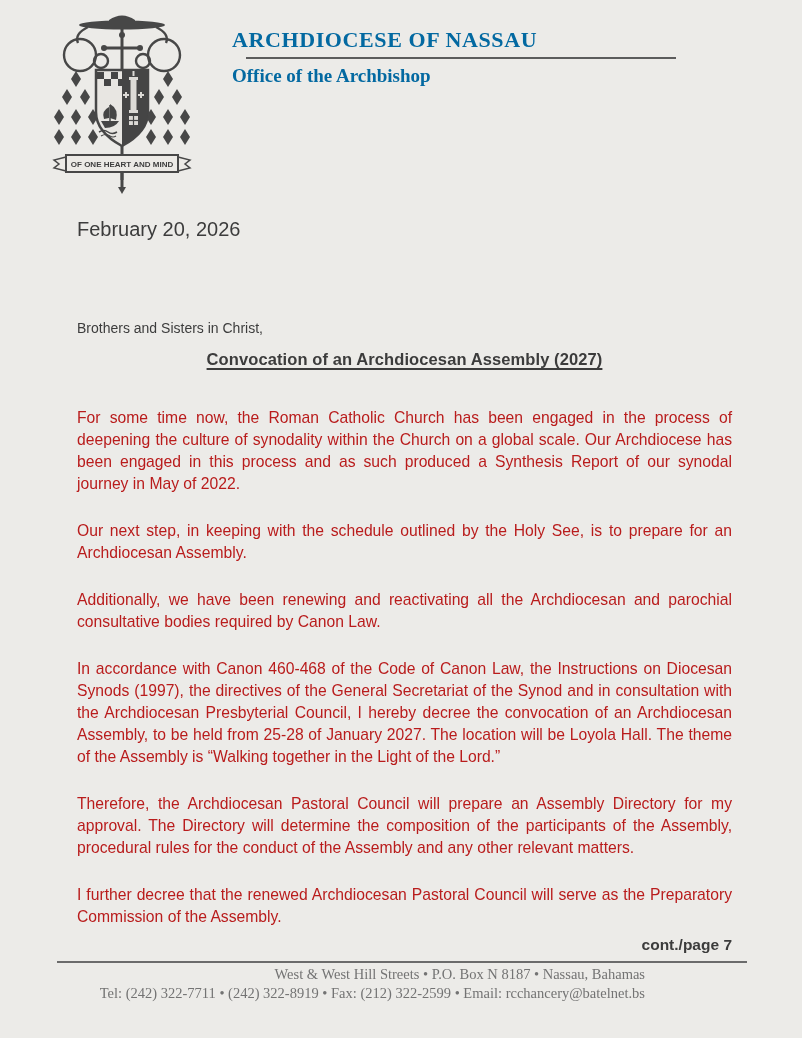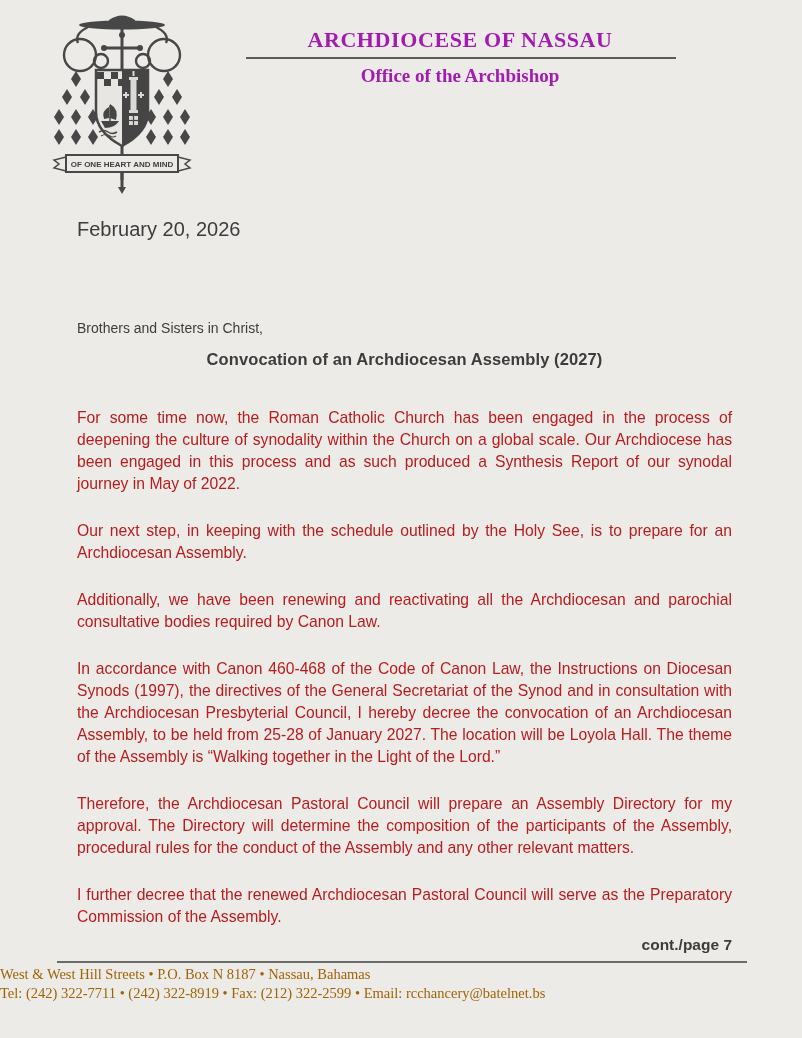--- a/index.html
+++ b/index.html
@@ -12,35 +12,35 @@
     overflow: hidden;
   }
   .page { position: absolute; inset: 0; }
 
   
   .crest { position: absolute; left: 46px; top: 10px; width: 152px; height: 184px; }
 
   
   .header-block {
     position: absolute; left: 232px; top: 27px; width: 456px;
-    text-align: center;
+    text-align: left;
     font-family: "Liberation Serif", serif;
-    color: #a21caf;
+    color: #0369a1;
   }
   .header-title { font-size: 22px; font-weight: 600; letter-spacing: 0.6px; }
   .header-rule { border: 0; border-top: 2px solid #5c5c5c; margin: 4px 12px 6px 14px; }
   .header-subtitle { font-size: 19px; font-weight: 700; }
 
   
   .date-line { position: absolute; left: 77px; top: 218px; font-size: 20px; }
   .salutation { position: absolute; left: 77px; top: 320px; font-size: 14px; }
   .subject-line {
     position: absolute; left: 77px; top: 350px; width: 655px;
     text-align: center; font-weight: 700; font-size: 16.5px;
-    text-decoration-thickness: 2px; text-underline-offset: 3px;
+    text-decoration: underline; text-decoration-thickness: 2px; text-underline-offset: 3px;
     letter-spacing: 0.1px;
   }
   .body-paragraphs { position: absolute; left: 77px; top: 407px; width: 655px; }
   .body-para {
     margin: 0 0 25px 0;
     font-size: 15.7px; line-height: 22px;
     text-align: justify;
     color: #b91c1c;
   }
   .continuation {
@@ -48,24 +48,24 @@
     font-weight: 700; font-size: 15.5px;
   }
 
   
   .footer-rule {
     position: absolute; left: 57px; top: 961px; width: 690px;
     border: 0; border-top: 2px solid #6b6b6b; margin: 0;
   }
   .footer-block {
     position: absolute; left: 0; top: 965px; width: 645px;
-    text-align: left;
+    text-align: right;
     font-family: "Liberation Serif", serif;
     font-size: 14.5px; line-height: 19px;
-    color: #a16207;
+    color: #737373;
   }
 </style>
 </head>
 <body>
 
 <div class="page">
 
   <svg class="crest" viewBox="0 0 152 184" aria-hidden="true">
 
     <g stroke="#474747" fill="none">

